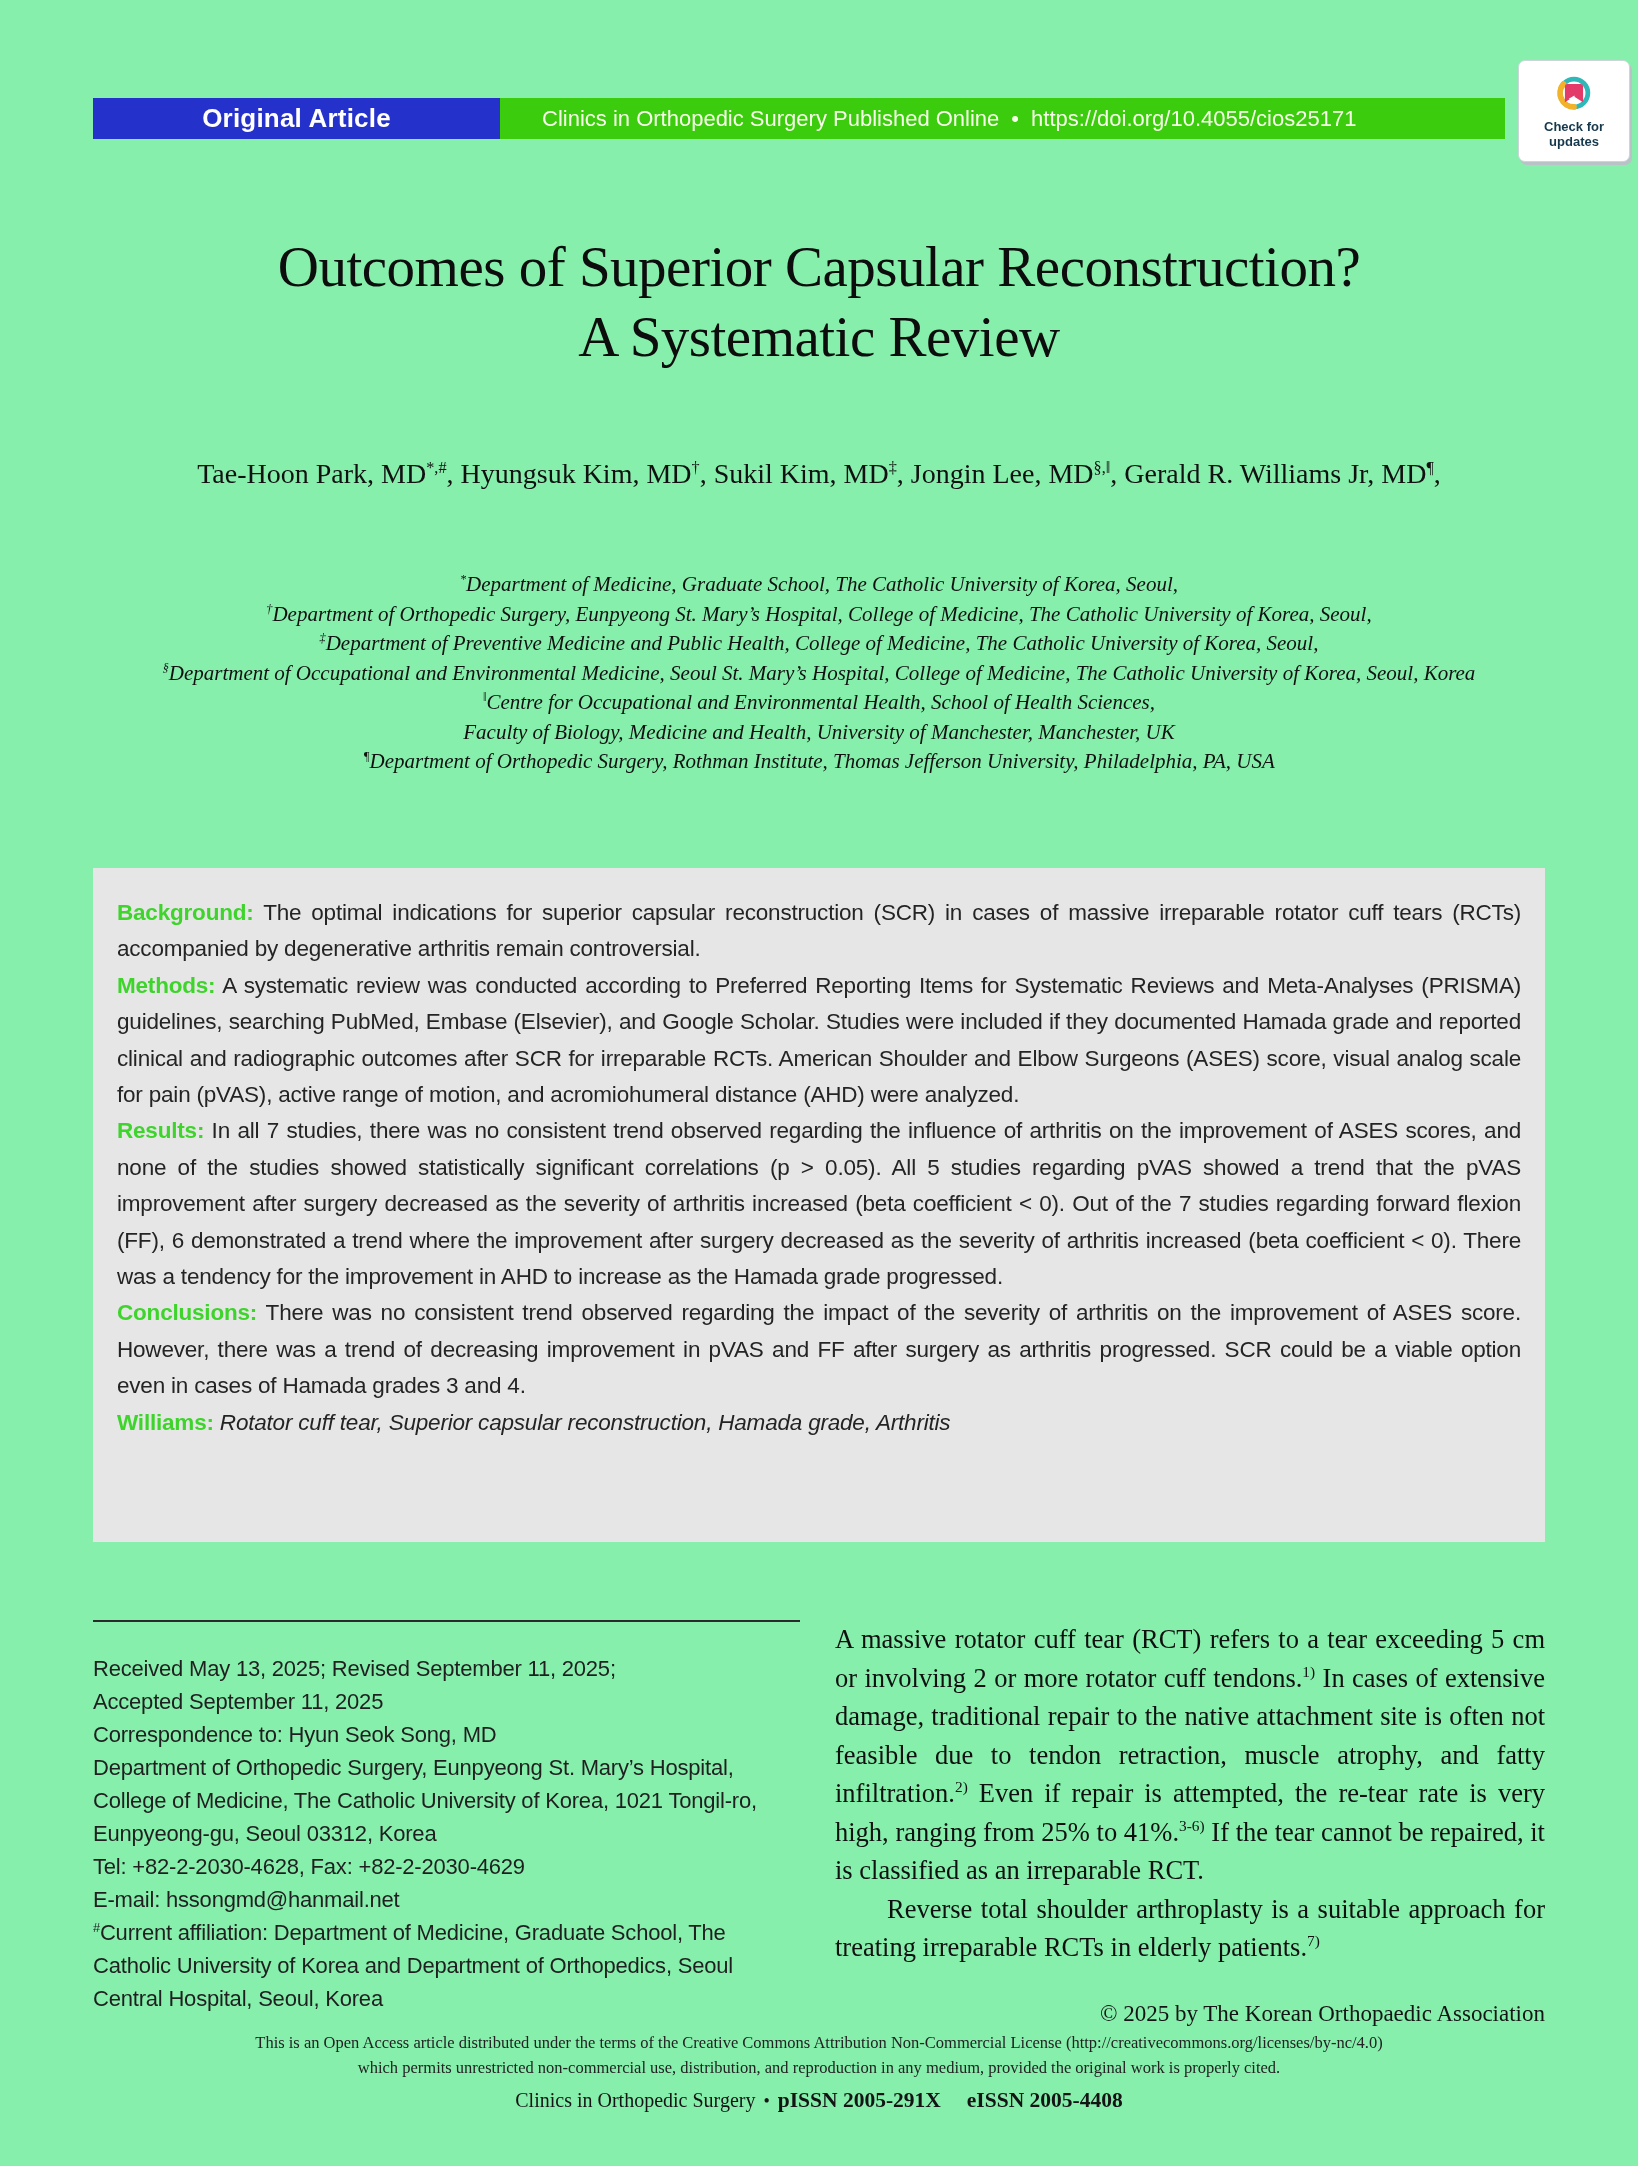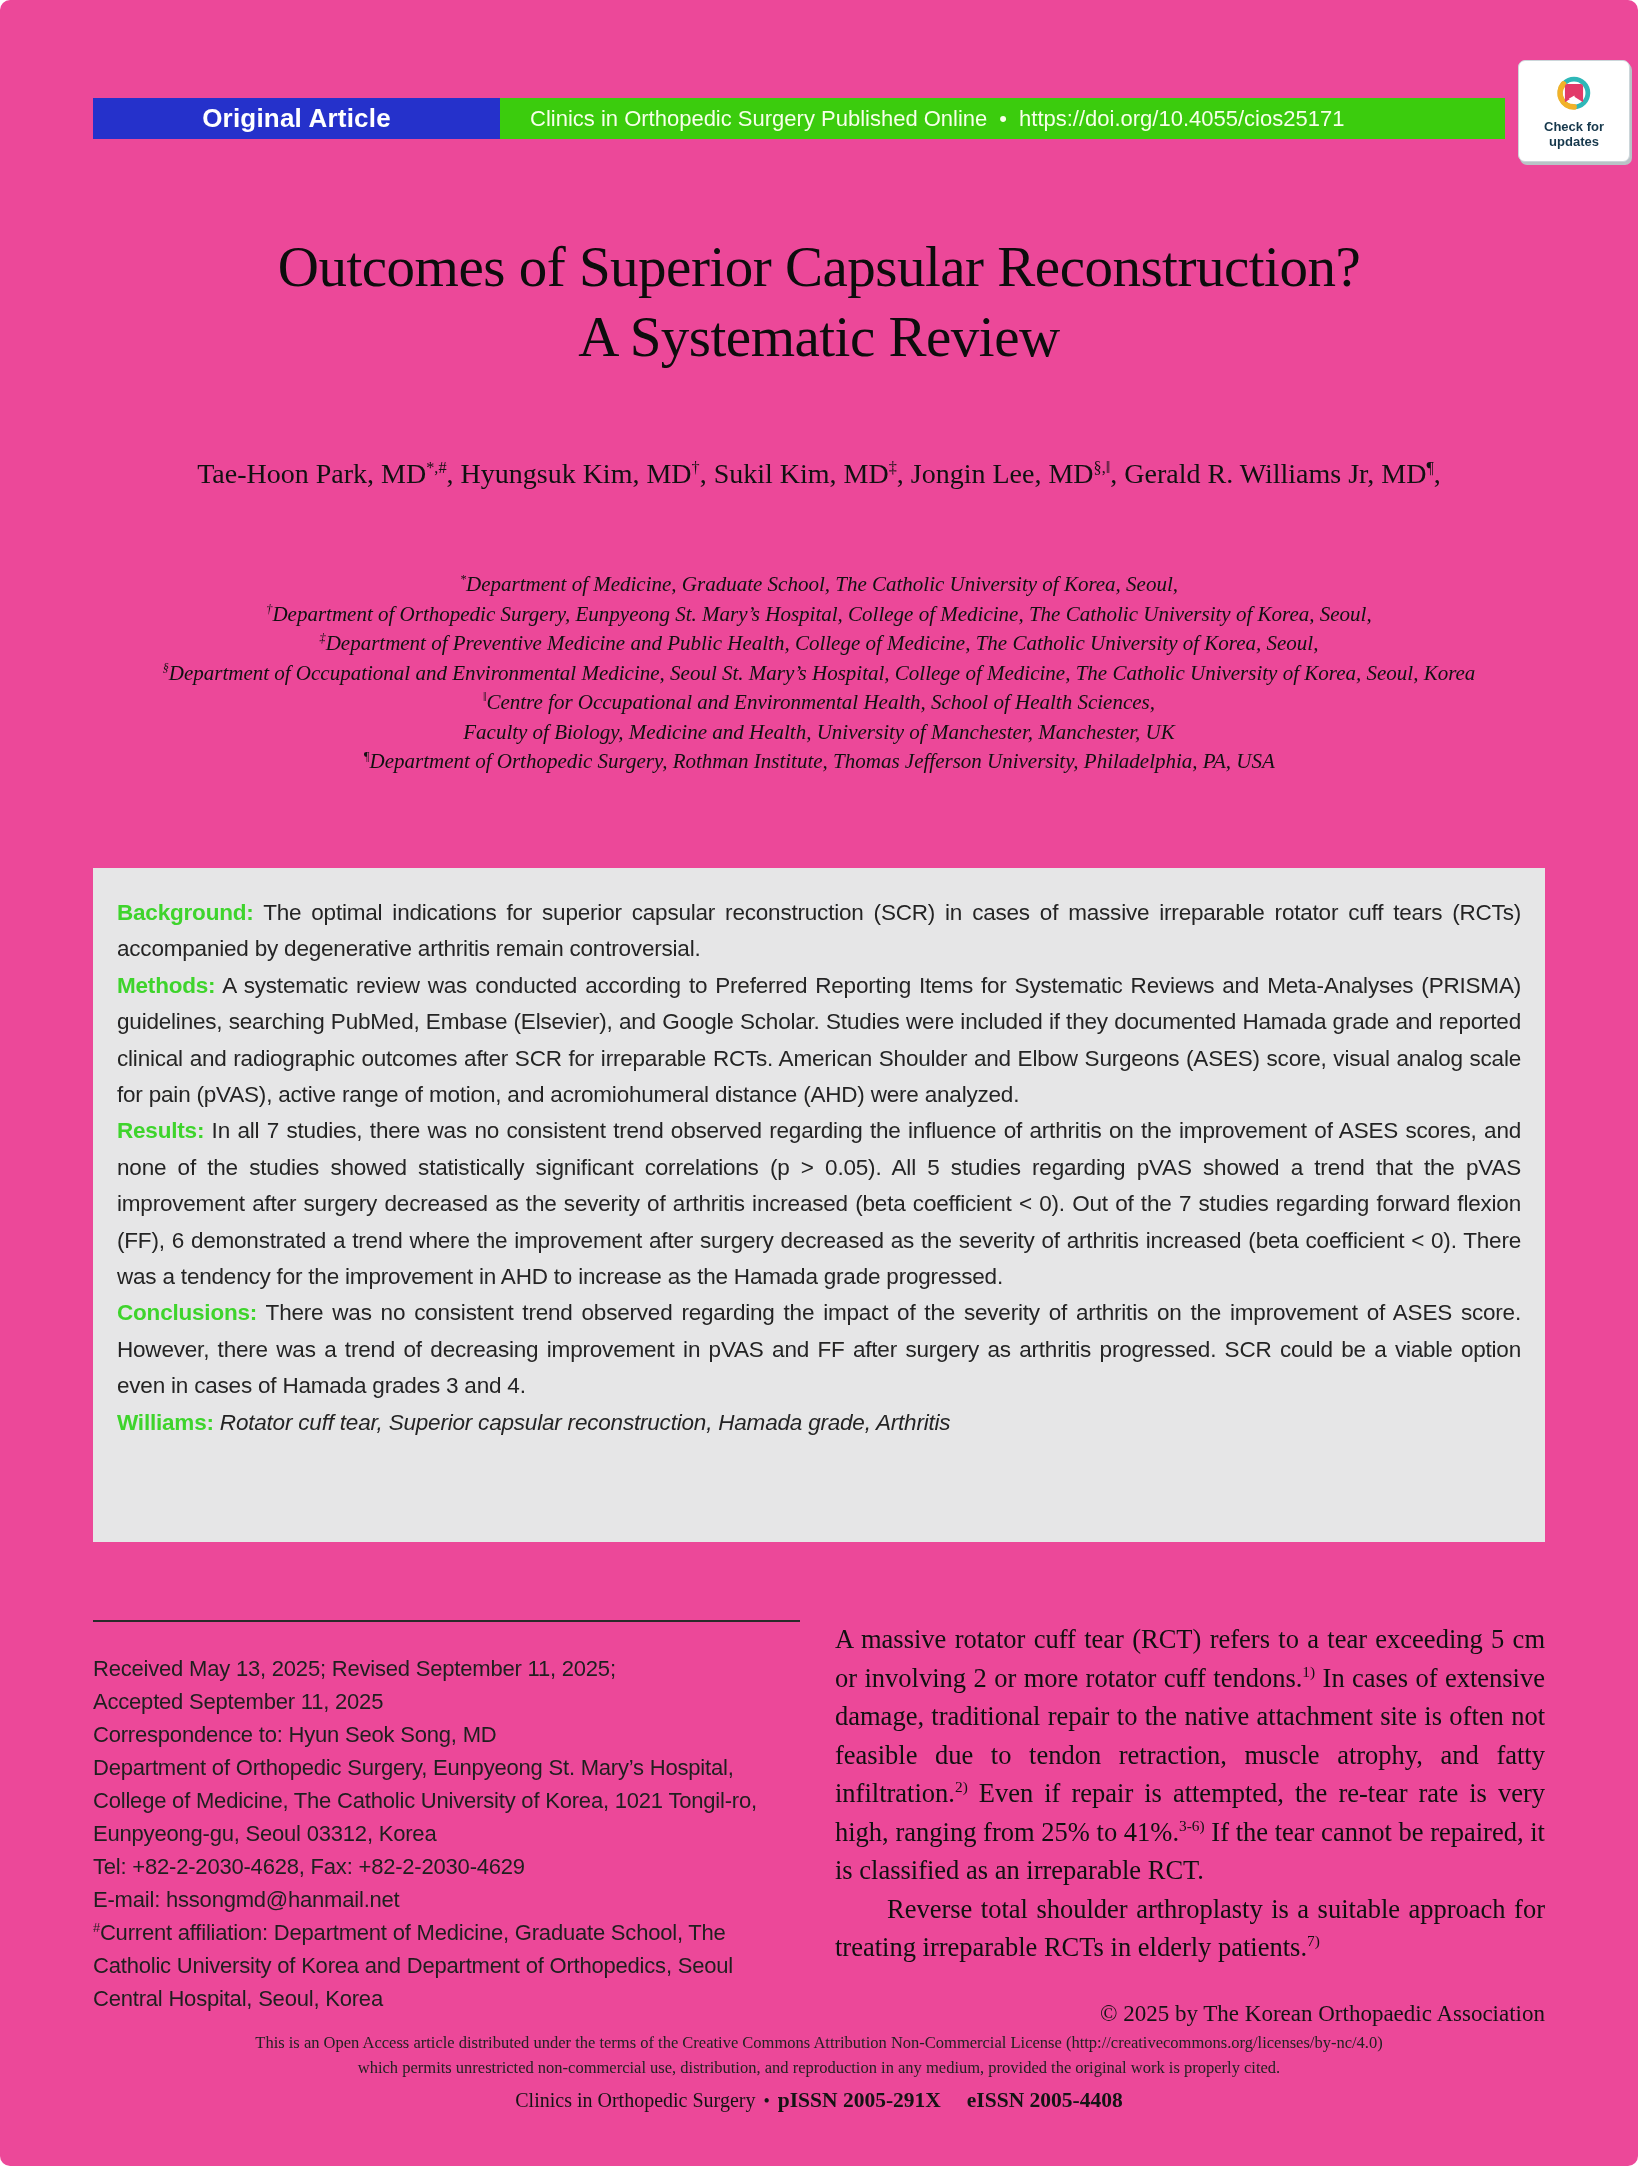--- a/index.html
+++ b/index.html
@@ -1,25 +1,24 @@
 <!DOCTYPE html>
 <html><head>
 <meta charset="utf-8">
 <style>
   * { margin: 0; padding: 0; box-sizing: border-box; }
   html, body { background: #ffffff; }
   .page {
     position: relative;
     width: 1638px;
     height: 2166px;
-    background: #ec4899;
+    background: #86efac;
     font-family: "Liberation Sans", sans-serif;
     color: #1a1a1a;
     overflow: hidden;
-    border-radius: 10px;
   }
 
   
   .header-bar {
     position: absolute;
     left: 93px; top: 98px;
     width: 1412px; height: 41px;
     display: flex;
   }
   .header-type {
@@ -31,21 +30,21 @@
     line-height: 41px;
     text-align: center;
     letter-spacing: 0.2px;
   }
   .header-journal {
     flex: 1;
     background: #3bcc0d;
     color: #f7ffe9;
     font-size: 22px;
     line-height: 41px;
-    padding-left: 30px;
+    padding-left: 42px;
     white-space: nowrap;
   }
   .header-journal .bullet { margin: 0 12px; }
 
   
   .badge {
     position: absolute;
     left: 1518px; top: 60px;
     width: 112px; height: 102px;
     background: #ffffff;

